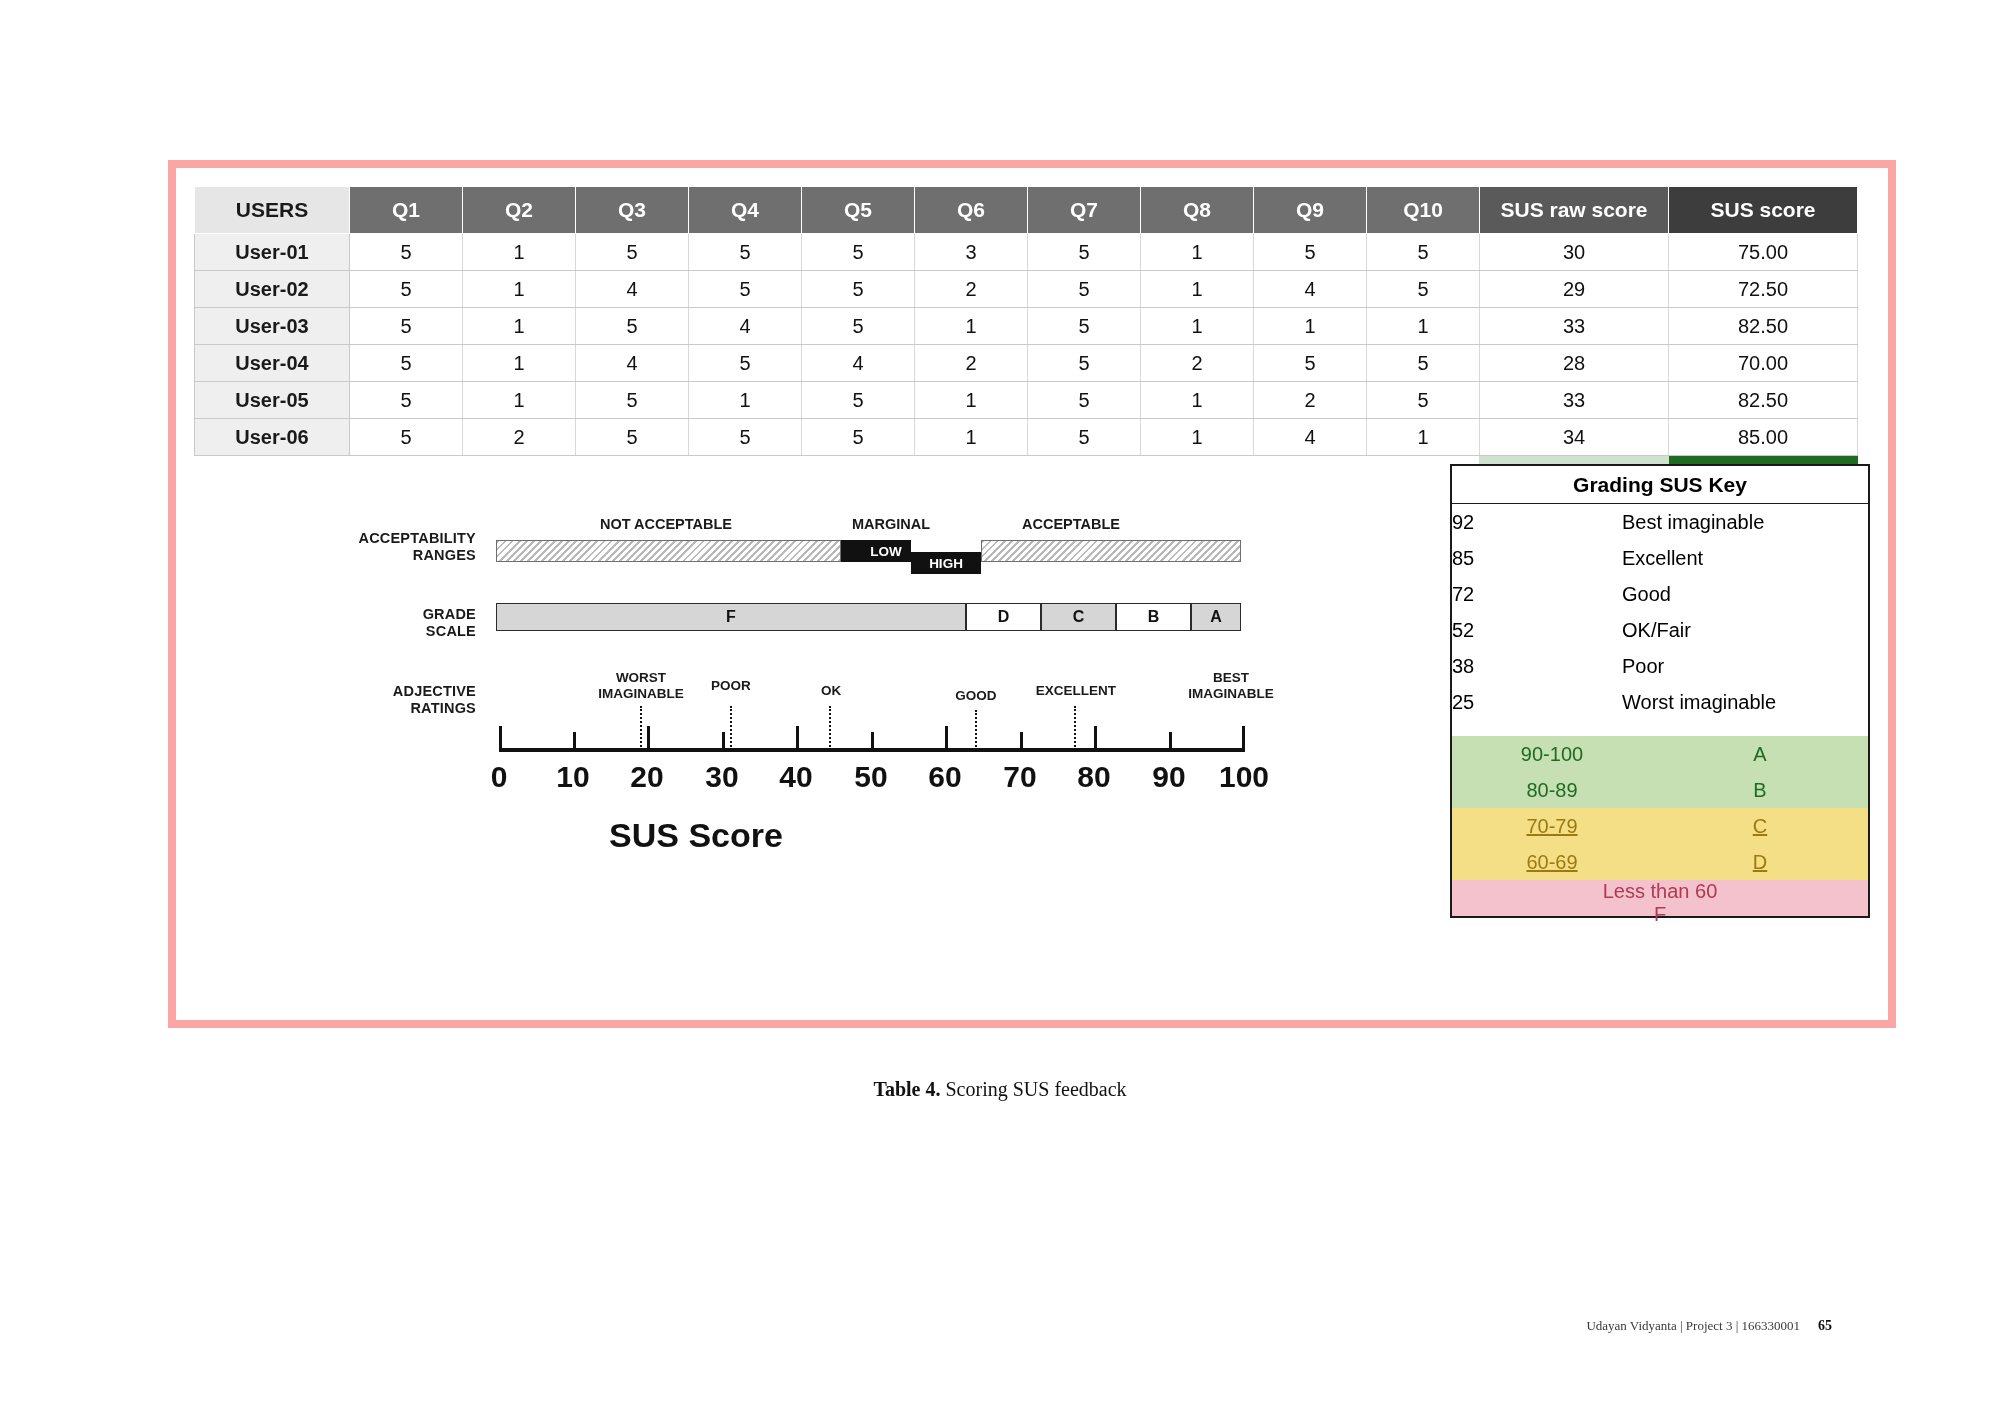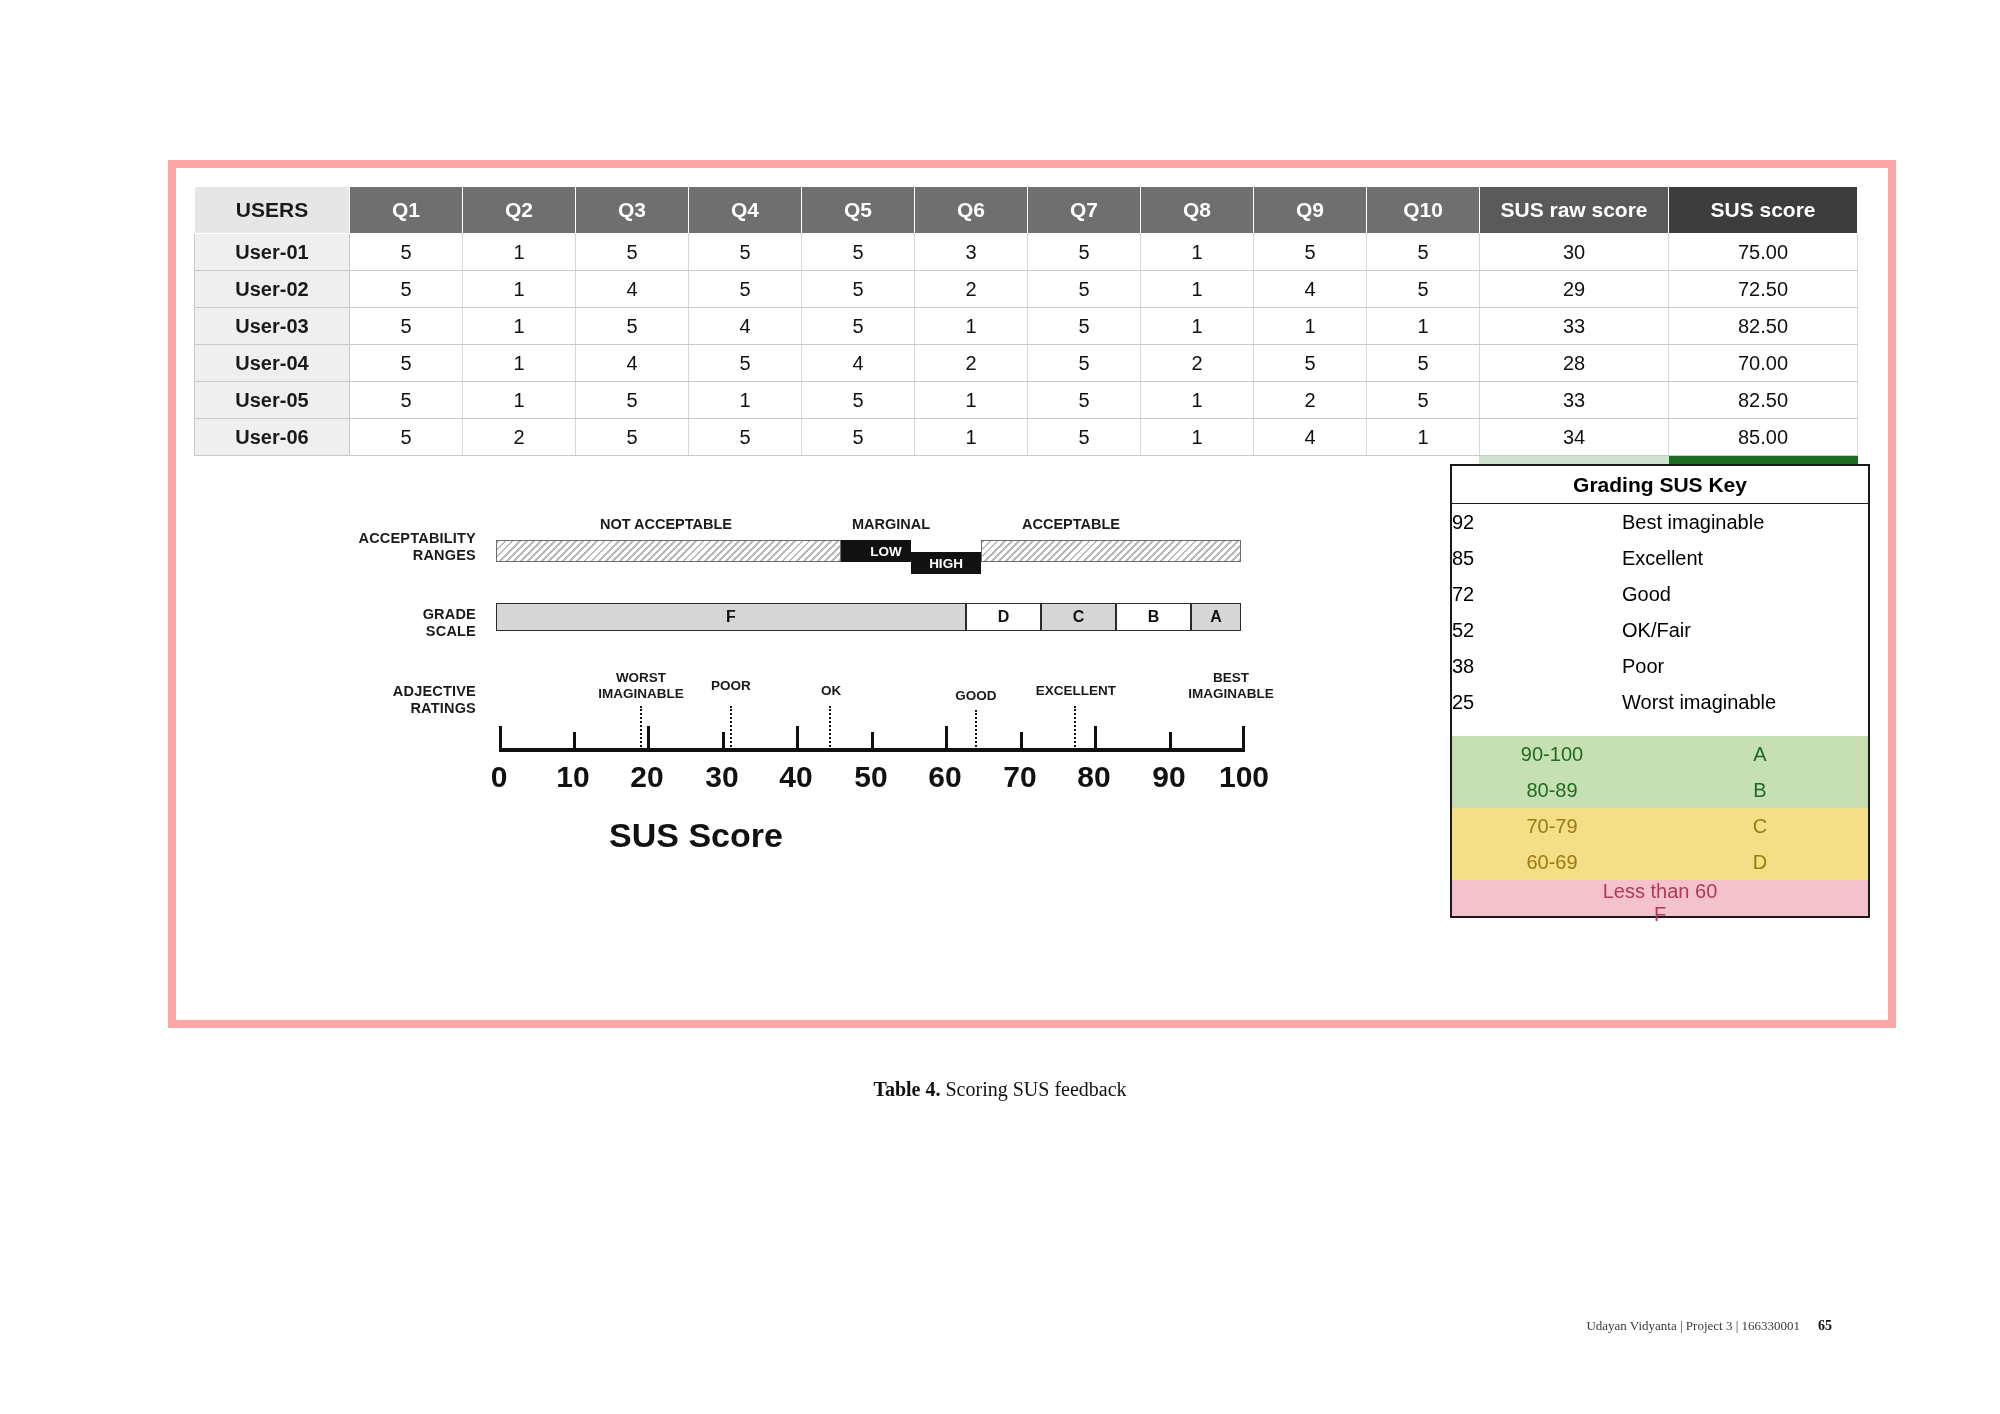--- a/index.html
+++ b/index.html
@@ -143,21 +143,21 @@
   }
   .gk-grade-row .gk-range {
     width: 200px;
     text-align: center;
   }
   .gk-grade-row .gk-grade {
     flex: 1;
     text-align: center;
   }
   .gk-green { background: #c6e0b4; color: #1e6b22; }
-  .gk-yellow { background: #f5df86; color: #9a7b12; }
+  .gk-yellow { background: #f5df86; color: #9a7b12; text-decoration: underline; }
   .gk-pink { background: #f4c2cd; color: #b03a52; flex-direction: column; }
 
   
   .sus-diagram {
     position: absolute;
     left: 130px;
     top: 330px;
     width: 1000px;
     height: 420px;
     font-family: "Liberation Sans", sans-serif;

